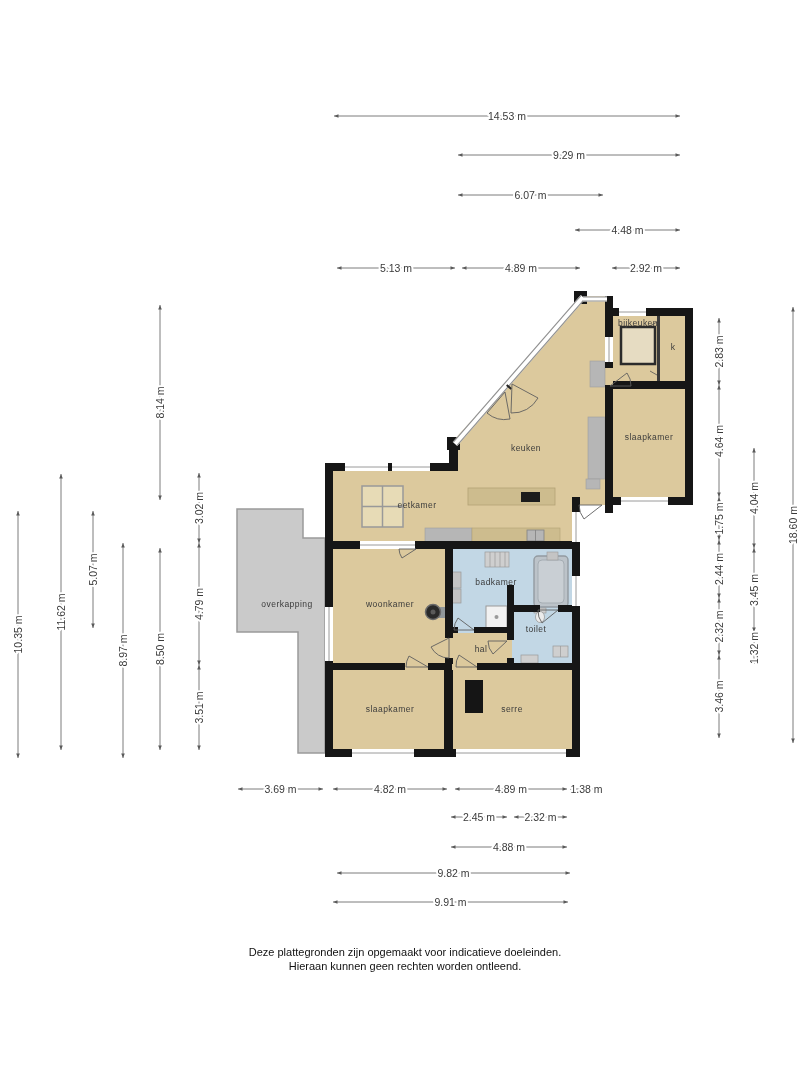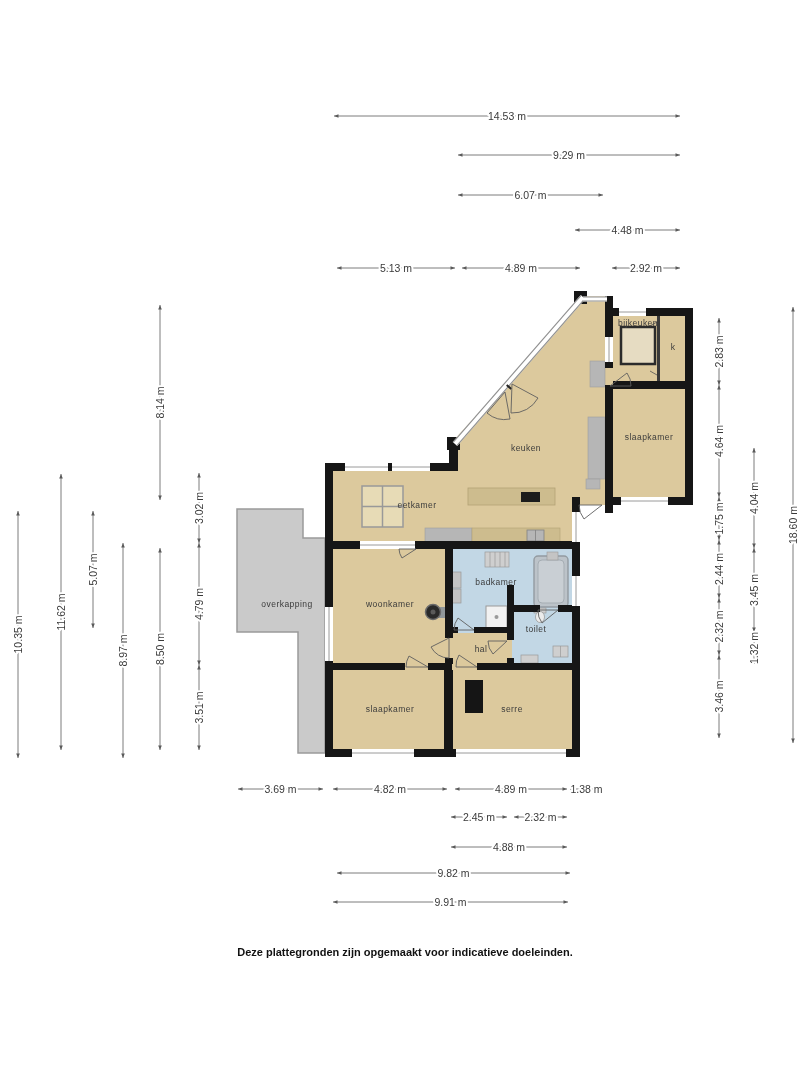--- a/index.html
+++ b/index.html
@@ -5,21 +5,21 @@
   html,body{margin:0;padding:0;background:#fff;}
   #page{position:relative;width:810px;height:1080px;background:#fff;overflow:hidden;
         font-family:"Liberation Sans",sans-serif;}
   #plan-svg{position:absolute;left:0;top:0;}
   .dim-text{font-family:"Liberation Sans",sans-serif;font-size:10.5px;fill:#3a3a3a;
             paint-order:stroke;stroke:#ffffff;stroke-width:4px;stroke-linejoin:round;}
   .room-text{font-family:"Liberation Sans",sans-serif;font-size:8.5px;fill:#3b3b3b;letter-spacing:.45px;}
   .dim-line{stroke:#5a5a5a;stroke-width:.8;}
   .dim-arrow{fill:#5a5a5a;}
   #disclaimer{position:absolute;left:0;top:945px;width:810px;text-align:center;
-              font-size:11px;font-weight:bold;color:#111;line-height:14px;}
+              font-size:11px;font-weight:normal;color:#111;line-height:14px;}
 </style>
 </head>
 <body>
 
 <div id="page">
   <svg id="plan-svg" width="810" height="1080" viewBox="0 0 810 1080">
 
     <g>
       <path d="M237,509 L303,509 L303,538 L325,538 L325,753 L298,753 L298,632 L237,632 Z" fill="#cacaca" stroke="#9b9b9b" stroke-width="1.5"></path>
       <path d="M330,465 L452,465 L452,442 L585,296 L613,296 L613,308 L693,308 L693,505
@@ -432,14 +432,15 @@
           <line x1="333" y1="902" x2="568" y2="902" class="dim-line"></line>
           <path d="M333,902 l4.5,-1.8 l0,3.6 Z" class="dim-arrow"></path>
           <path d="M568,902 l-4.5,-1.8 l0,3.6 Z" class="dim-arrow"></path>
           <text x="450.5" y="902" dy="0.35em" text-anchor="middle" class="dim-text">9.91 m</text>
         </g>
       </g>
   </svg>
 
   <div id="disclaimer">
     <div>Deze plattegronden zijn opgemaakt voor indicatieve doeleinden.</div>
+    <div>Hieraan kunnen geen rechten worden ontleend.</div>
   </div>
 </div>
 
 </body></html>

